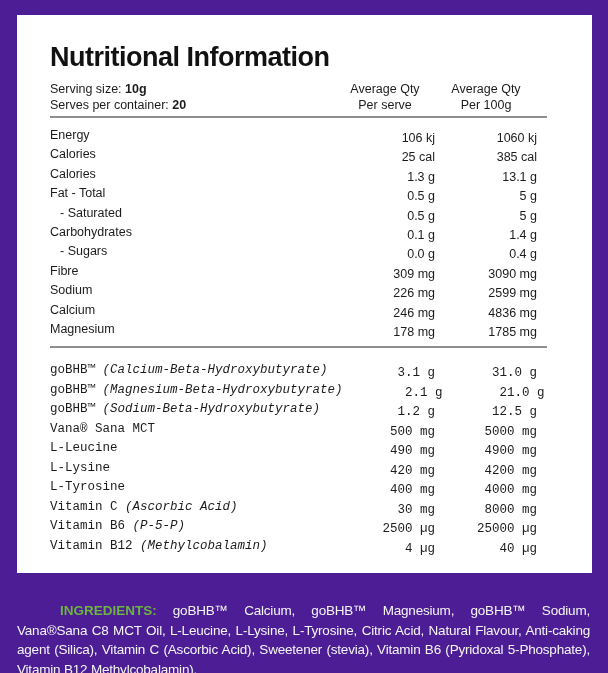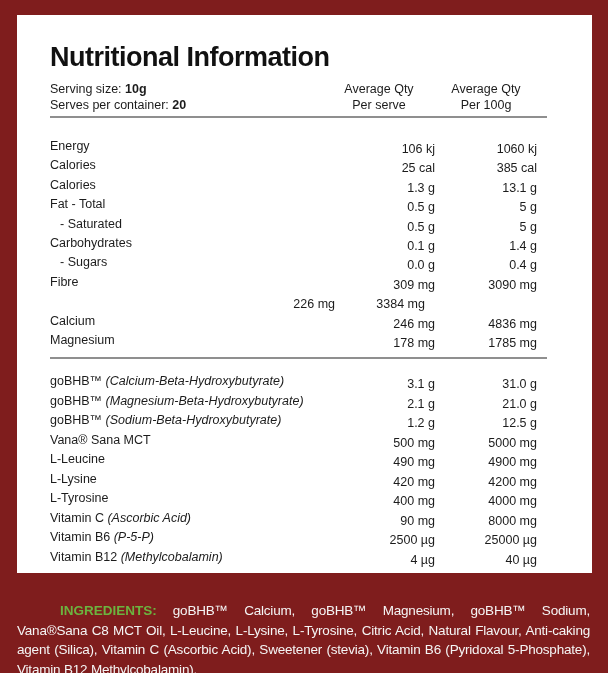--- a/index.html
+++ b/index.html
@@ -33,42 +33,41 @@
     font-weight: bold;
     letter-spacing: -0.5px;
     color: #111111;
   }
   .header-grid {
     display: grid;
     grid-template-columns: 1fr 100px 112px;
     margin-top: 8px;
     font-size: 12.5px;
     line-height: 15.5px;
-    gap: 6px;
   }
   .serving-info { text-align: left; }
   .col-head { text-align: center; }
   .col-head.last { padding-right: 10px; }
   .bold { font-weight: bold; }
   .divider {
     border: none;
     border-top: 2px solid #8f8f8f;
     margin: 3px 0 0 0;
   }
   .divider.second { margin-top: 8px; }
-  .section { padding-top: 18px; }
+  .section { padding-top: 7px; }
   .section.supplement { padding-top: 12px; }
   .row {
     display: grid;
     grid-template-columns: 1fr 100px 112px;
     align-items: center;
     height: 19.4px;
     font-size: 12.5px;
   }
-  .section.supplement .row { height: 19.5px; }
+  .section.supplement .row { height: 19.5px; font-family: Liberation Mono, monospace; }
   .row .label { text-align: left; white-space: nowrap; }
   .row.indent .label { padding-left: 10px; }
   .row .label i { font-style: italic; }
   .row .val { text-align: right; white-space: nowrap; margin-top: 6px; }
   .row .val.last { padding-right: 10px; }
   .ingredients {
     position: absolute;
     left: 17px;
     top: 601px;
     width: 573px;
@@ -83,21 +82,21 @@
     font-weight: bold;
     letter-spacing: 0;
     display: inline-block;
     margin-right: 16px;
     padding-left: 43px;
   }
 </style>
 </head>
 <body>
 
-<div class="stage" style="background: #7f1d1d;">
+<div class="stage" style="background: #4c1d95;">
 
   <div class="card" style="background: rgb(255, 255, 255);">
 
     <div class="title">Nutritional Information</div>
 
     <div class="header-grid">
       <div class="serving-info">
         <div><span>Serving size:</span> <span class="bold">10g</span></div>
         <div><span>Serves per container:</span> <span class="bold">20</span></div>
       </div>
@@ -148,22 +147,23 @@
           <div class="label">- Sugars</div>
           <div class="val">0.0 g</div>
           <div class="val last">0.4 g</div>
         </div>
         <div class="row">
           <div class="label">Fibre</div>
           <div class="val">309 mg</div>
           <div class="val last">3090 mg</div>
         </div>
         <div class="row">
+          <div class="label">Sodium</div>
           <div class="val">226 mg</div>
-          <div class="val last">3384 mg</div>
+          <div class="val last">2599 mg</div>
         </div>
         <div class="row">
           <div class="label">Calcium</div>
           <div class="val">246 mg</div>
           <div class="val last">4836 mg</div>
         </div>
         <div class="row">
           <div class="label">Magnesium</div>
           <div class="val">178 mg</div>
           <div class="val last">1785 mg</div>
@@ -203,21 +203,21 @@
           <div class="val">420 mg</div>
           <div class="val last">4200 mg</div>
         </div>
         <div class="row">
           <div class="label">L-Tyrosine</div>
           <div class="val">400 mg</div>
           <div class="val last">4000 mg</div>
         </div>
         <div class="row">
           <div class="label">Vitamin C<i> (Ascorbic Acid)</i></div>
-          <div class="val">90 mg</div>
+          <div class="val">30 mg</div>
           <div class="val last">8000 mg</div>
         </div>
         <div class="row">
           <div class="label">Vitamin B6<i> (P-5-P)</i></div>
           <div class="val">2500 µg</div>
           <div class="val last">25000 µg</div>
         </div>
         <div class="row">
           <div class="label">Vitamin B12<i> (Methylcobalamin)</i></div>
           <div class="val">4 µg</div>

